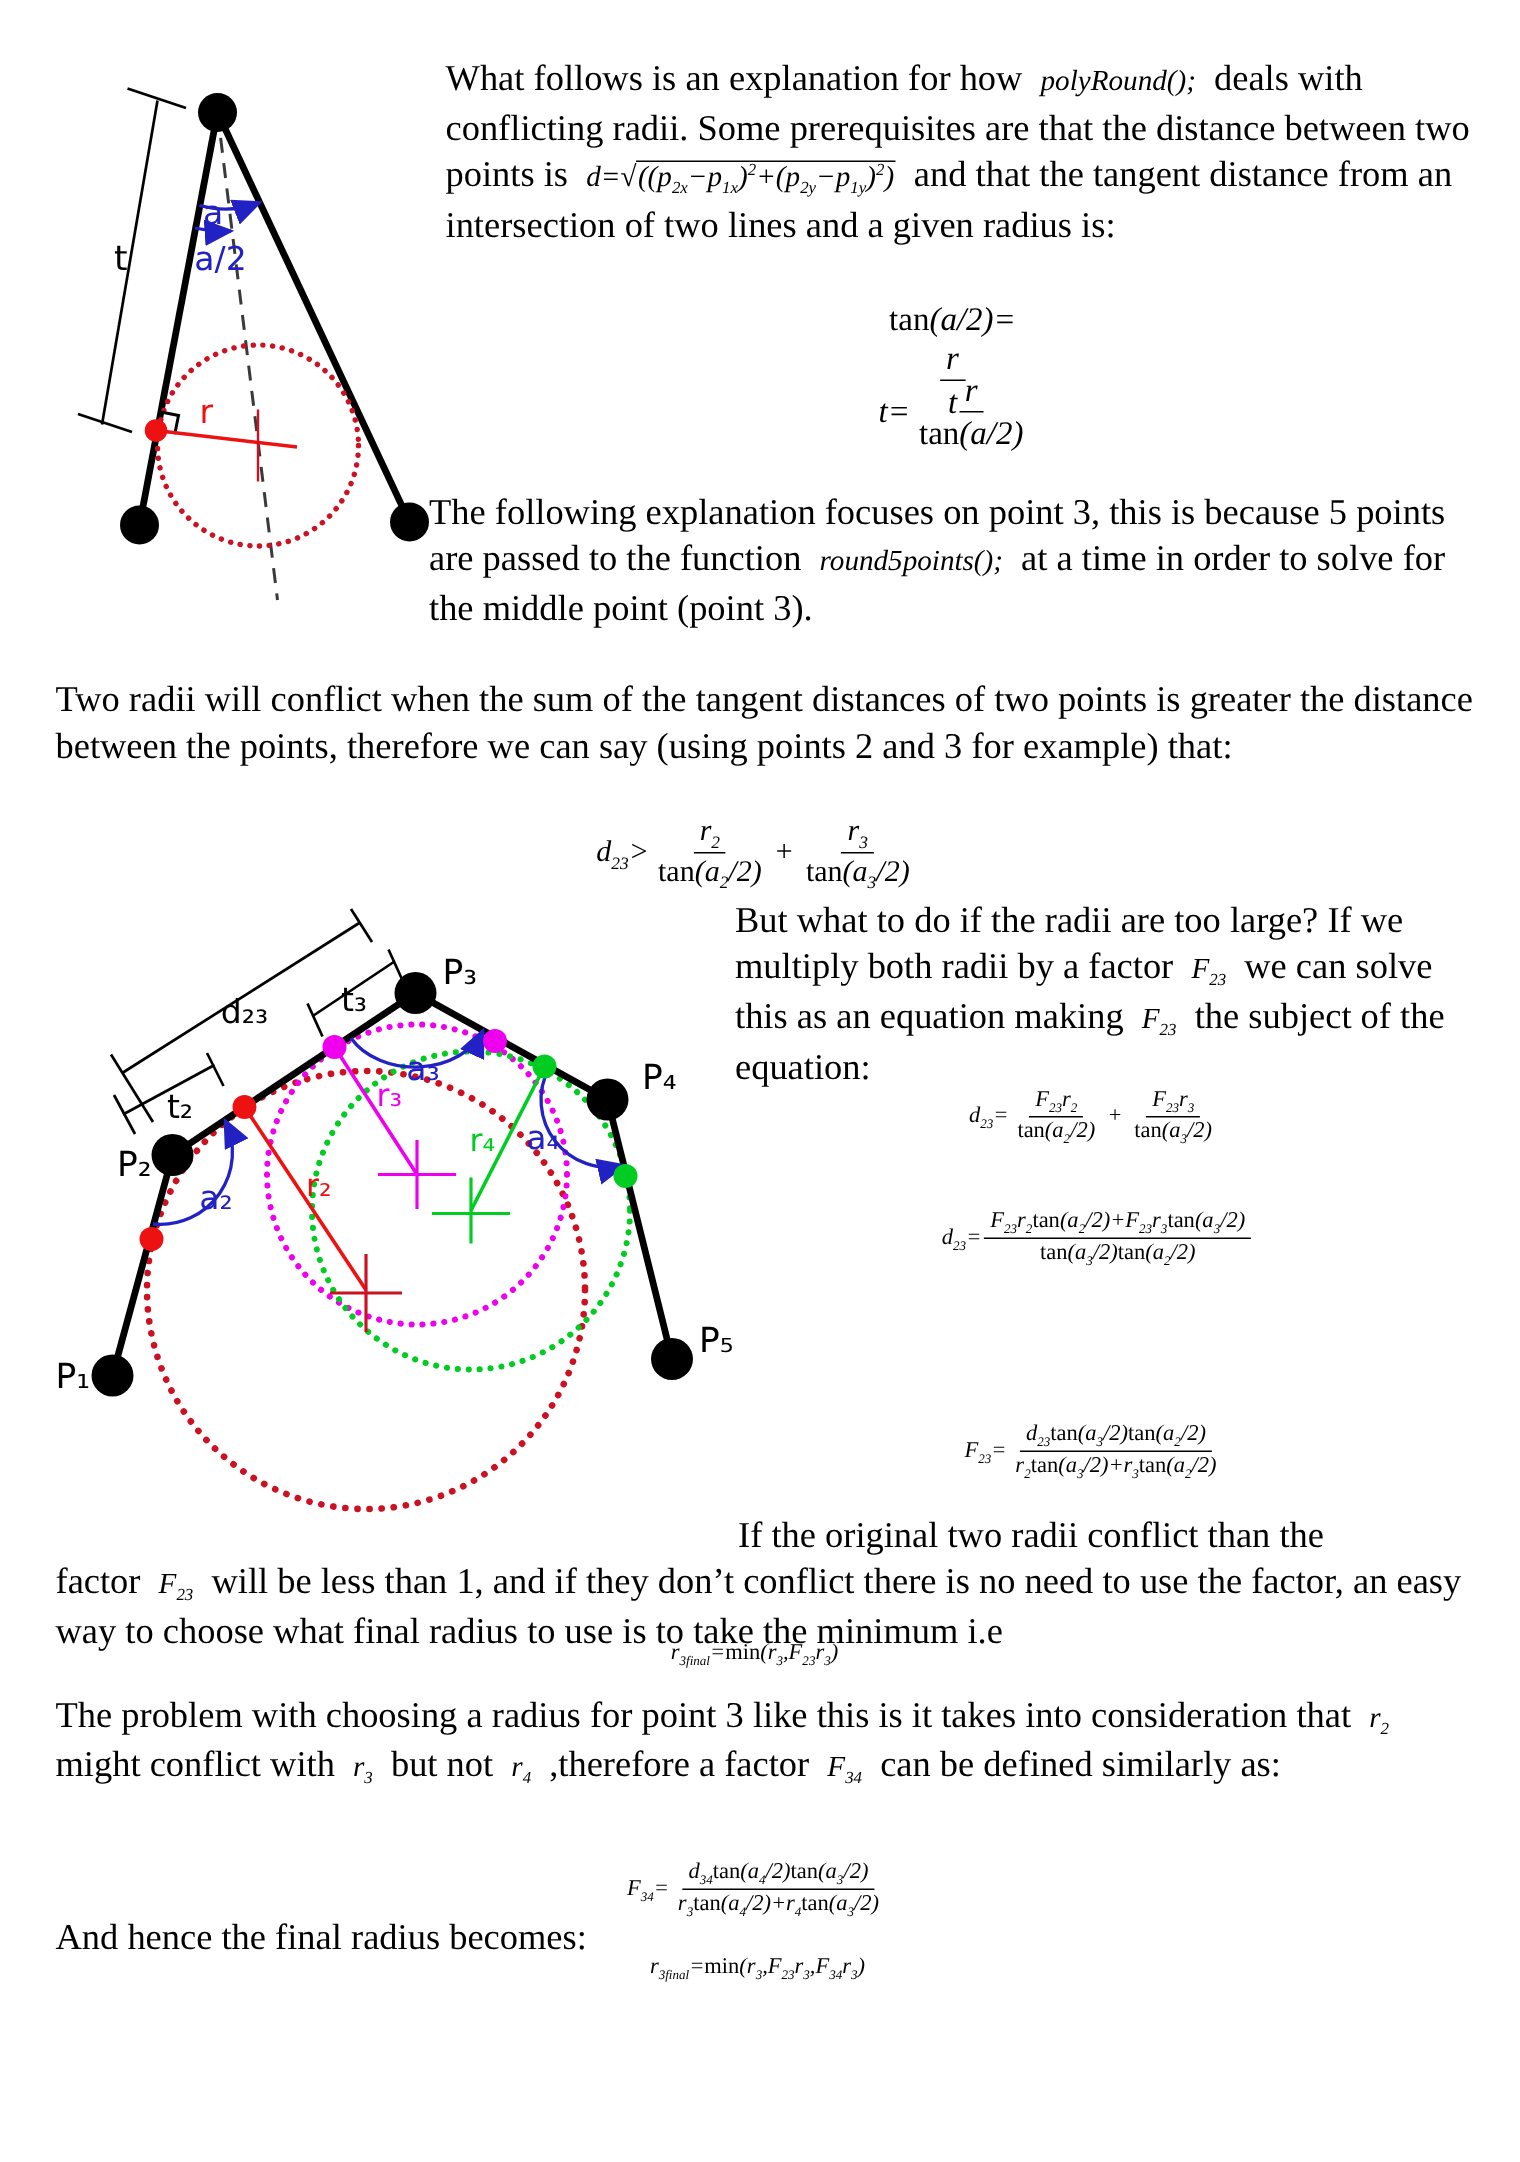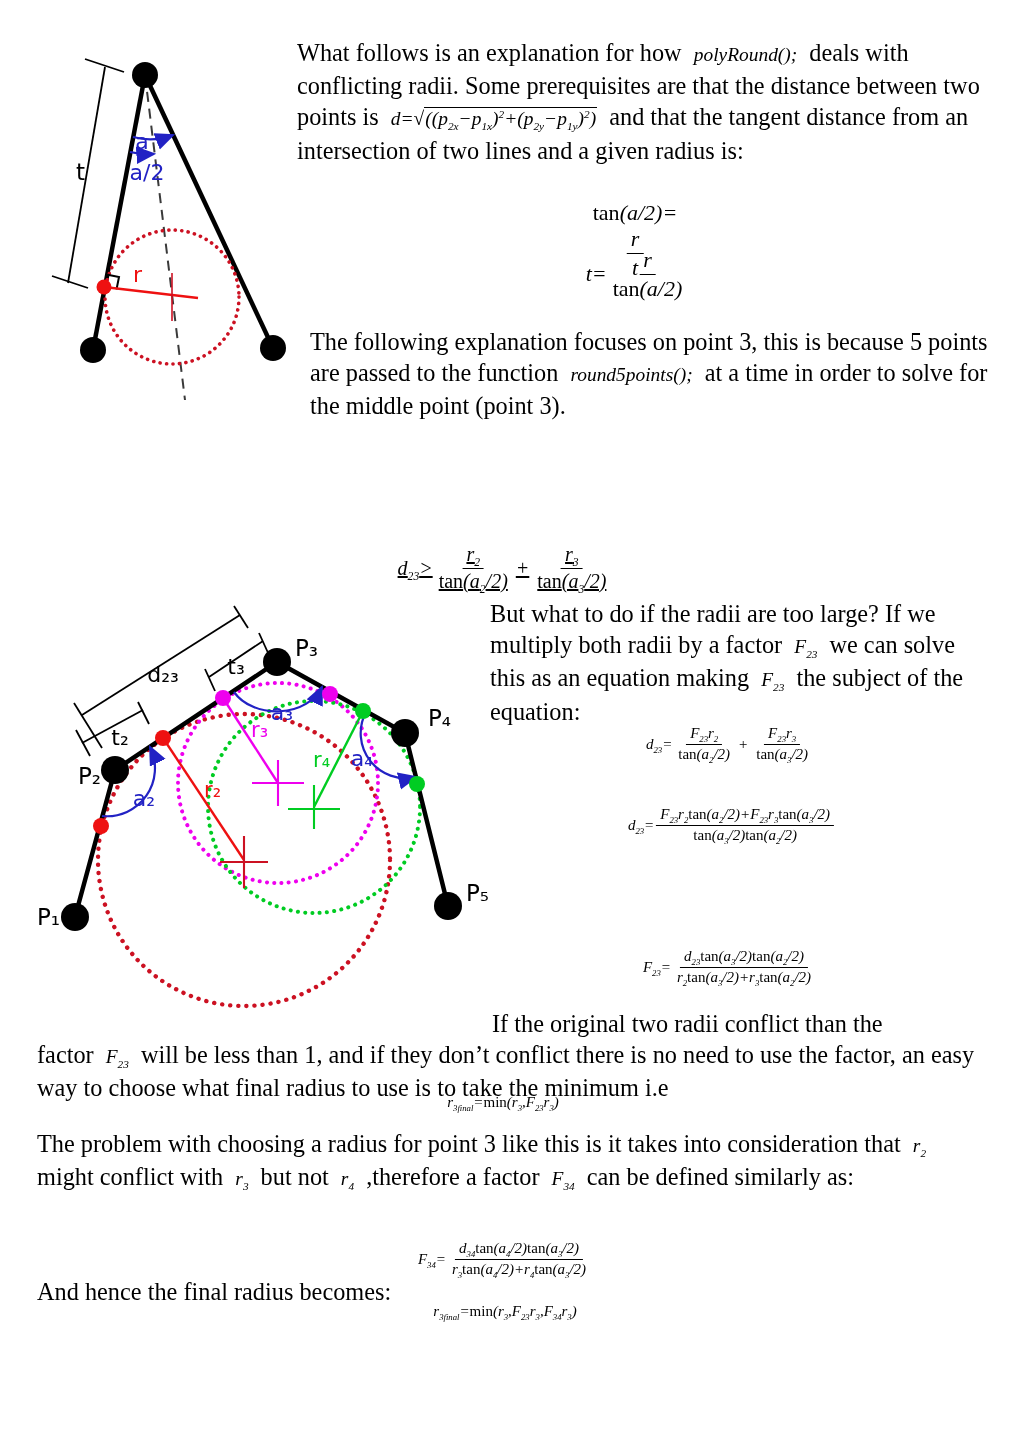--- a/index.html
+++ b/index.html
@@ -77,28 +77,31 @@
       </span>
   </div>
   <div class="formula fz22" style="left:637px;top:247px;">
     <span>t=</span>
     <span class="frac">
         <span class="num">r</span>
         <span class="den"><span class="rm">tan</span>(a/2)</span>
       </span>
   </div>
 
-  <div class="para" style="left:310px;top:326px;width:692px;">
+  <div class="para" style="left:286px;top:326px;width:692px;">
     <span>The following explanation focuses on point 3, this is because 5 points are passed to the function</span>
     <span class="imath">round5points();</span>
     <span>at a time in order to solve for the middle point (point 3).</span>
   </div>
 
-
-  <div class="formula" style="left:505px;top:543px;font-size:20px;text-decoration:underline;">
+  <div class="para" style="left:37px;top:451px;width:948px;">
+    <span>Two radii will conflict when the sum of the tangent distances of two points is greater the distance between the points, therefore we can say (using points 2 and 3 for example) that:</span>
+  </div>
+
+  <div class="formula" style="left:505px;top:543px;font-size:20px;">
     <span>d<sub>23</sub>&gt;</span>
     <span class="frac">
         <span class="num">r<sub>2</sub></span>
         <span class="den"><span class="rm">tan</span>(a<sub>2</sub>/2)</span>
       </span>
     <span class="op">+</span>
     <span class="frac">
         <span class="num">r<sub>3</sub></span>
         <span class="den"><span class="rm">tan</span>(a<sub>3</sub>/2)</span>
       </span>

